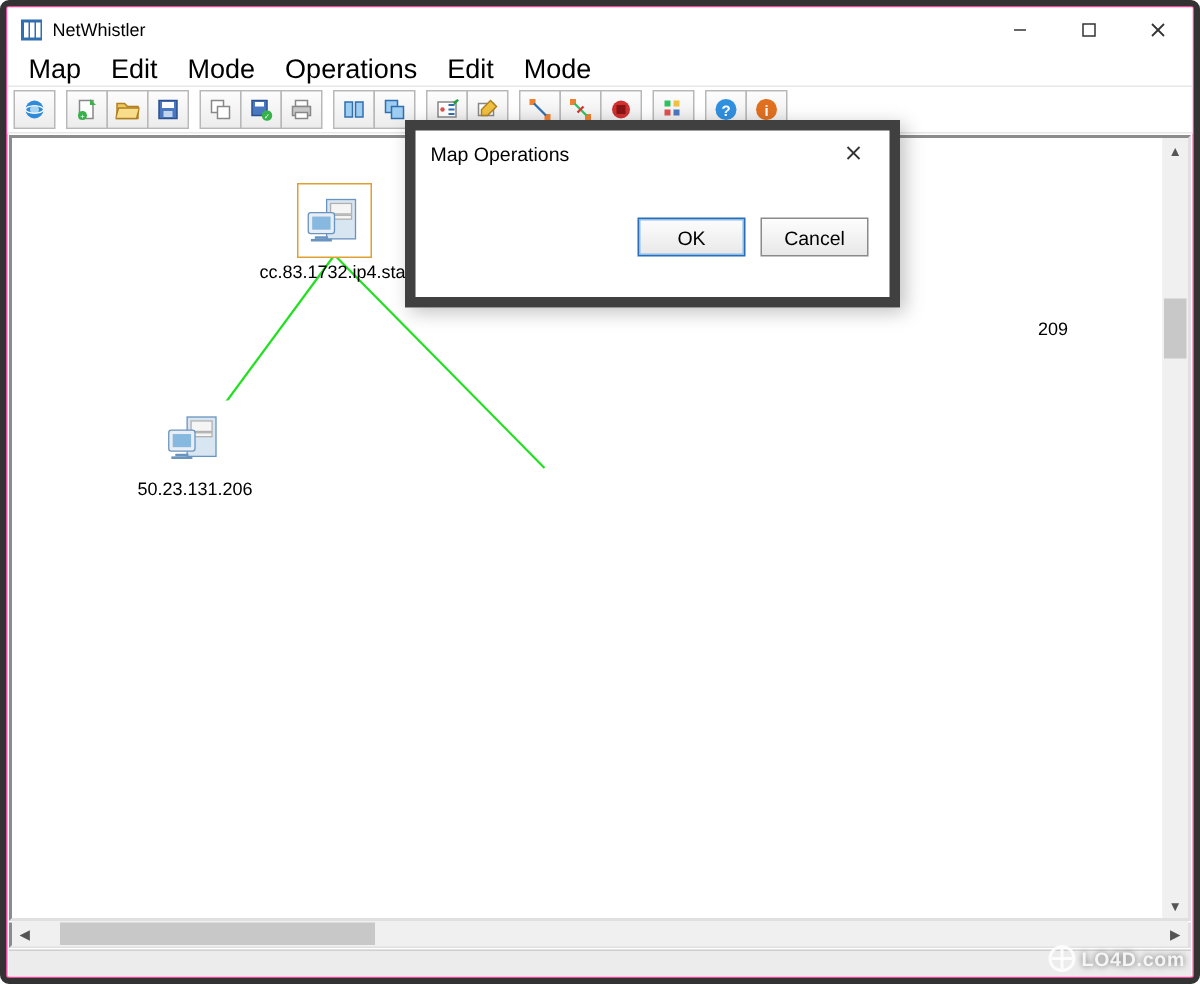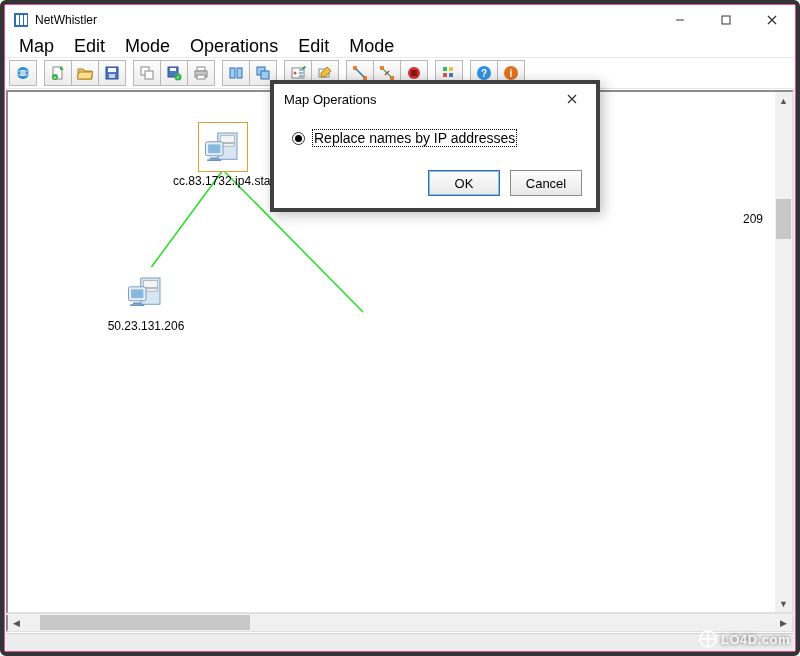--- a/index.html
+++ b/index.html
@@ -177,21 +177,21 @@
   }
   .node .node-icon-box svg { width:42px; height:42px; }
   .node .node-label { white-space:nowrap; }
 
   
   .dialog {
     position:absolute;
     left:270px; top:80px;
     width:330px;
     background:#fff;
-    border:4px solid #404040;
+    border:7px solid #404040;
     box-shadow:3px 3px 12px rgba(0,0,0,0.25);
     z-index:500;
   }
   .dialog .dlg-title {
     height:30px;
     display:flex; align-items:center;
     padding:0 4px 0 10px;
     font-size:13px;
   }
   .dialog .dlg-title .t { flex:1; }
@@ -212,21 +212,21 @@
     outline-offset:0;
     padding:0 1px;
   }
   .radio {
     width:13px; height:13px; border:1px solid #333; border-radius:50%;
     display:flex;align-items:center;justify-content:center;
   }
   .radio .dot { width:7px; height:7px; border-radius:50%; background:#000; }
   .dlg-buttons {
     display:flex; justify-content:flex-end; gap:10px;
-    padding:10px 14px 12px 14px;
+    padding:10px 14px 27px 14px;
   }
   .dlg-buttons .btn {
     min-width:72px; height:26px;
     border:1px solid #8a8a8a;
     background:linear-gradient(#fdfdfd,#e8e8e8);
     display:flex; align-items:center; justify-content:center;
     font-size:13px;
   }
   .dlg-buttons .btn.default { border:1px solid #2a6db8; box-shadow:inset 0 0 0 1px #8cbbe8; }
 </style>
@@ -432,38 +432,38 @@
               <rect x="21" y="20" width="16" height="3" fill="#f5f5f5" stroke="#b0b0b0"></rect>
               <rect x="4" y="18" width="20" height="16" rx="2" fill="#e8eef4" stroke="#6a94c0"></rect>
               <rect x="7" y="21" width="14" height="10" fill="#86b8e0"></rect>
               <rect x="9" y="36" width="10" height="2" fill="#6a94c0"></rect>
               <rect x="6" y="38" width="16" height="2" fill="#6a94c0"></rect>
             </svg>
         </div>
         <div class="node-label">cc.83.1732.ip4.static.sl-r</div>
       </div>
 
-      <div class="node" style="left:88px; top:175px">
+      <div class="node" style="left:72px; top:175px">
         <div class="node-icon-box">
           <svg viewBox="0 0 48 48">
               <rect x="18" y="8" width="22" height="30" fill="#d8e6f2" stroke="#6a94c0"></rect>
               <rect x="21" y="11" width="16" height="8" fill="#f5f5f5" stroke="#b0b0b0"></rect>
               <rect x="21" y="20" width="16" height="3" fill="#f5f5f5" stroke="#b0b0b0"></rect>
               <rect x="4" y="18" width="20" height="16" rx="2" fill="#e8eef4" stroke="#6a94c0"></rect>
               <rect x="7" y="21" width="14" height="10" fill="#86b8e0"></rect>
               <rect x="9" y="36" width="10" height="2" fill="#6a94c0"></rect>
               <rect x="6" y="38" width="16" height="2" fill="#6a94c0"></rect>
             </svg>
         </div>
         <div class="node-label">50.23.131.206</div>
       </div>
 
 
 
-      <div class="node" style="left:715px; top:120px; width:60px">
+      <div class="node" style="left:664px; top:120px; width:60px">
         <div class="node-label">209</div>
       </div>
 
       <div class="vscroll">
         <div class="arrow">▲</div>
         <div class="track">
           <div class="thumb"></div>
         </div>
         <div class="arrow">▼</div>
       </div>
@@ -485,26 +485,20 @@
   <div class="dlg-title">
     <span class="t">Map Operations</span>
     <span class="x">
       <svg width="10" height="10" viewBox="0 0 10 10">
           <line x1="1" y1="1" x2="9" y2="9" stroke="#333" stroke-width="1.2"></line>
           <line x1="9" y1="1" x2="1" y2="9" stroke="#333" stroke-width="1.2"></line>
         </svg>
     </span>
   </div>
   <div class="dlg-body">
-    <div class="radio-row focused">
-      <span class="radio">
-          <span class="dot"></span>
-        </span>
-      <span class="rlabel">Replace names by IP addresses</span>
-    </div>
   </div>
   <div class="dlg-buttons">
     <div class="btn default">OK</div>
     <div class="btn">Cancel</div>
   </div>
 </div>
 
 <div class="frame"></div>
 <div class="watermark">
   <span class="globe"></span>

